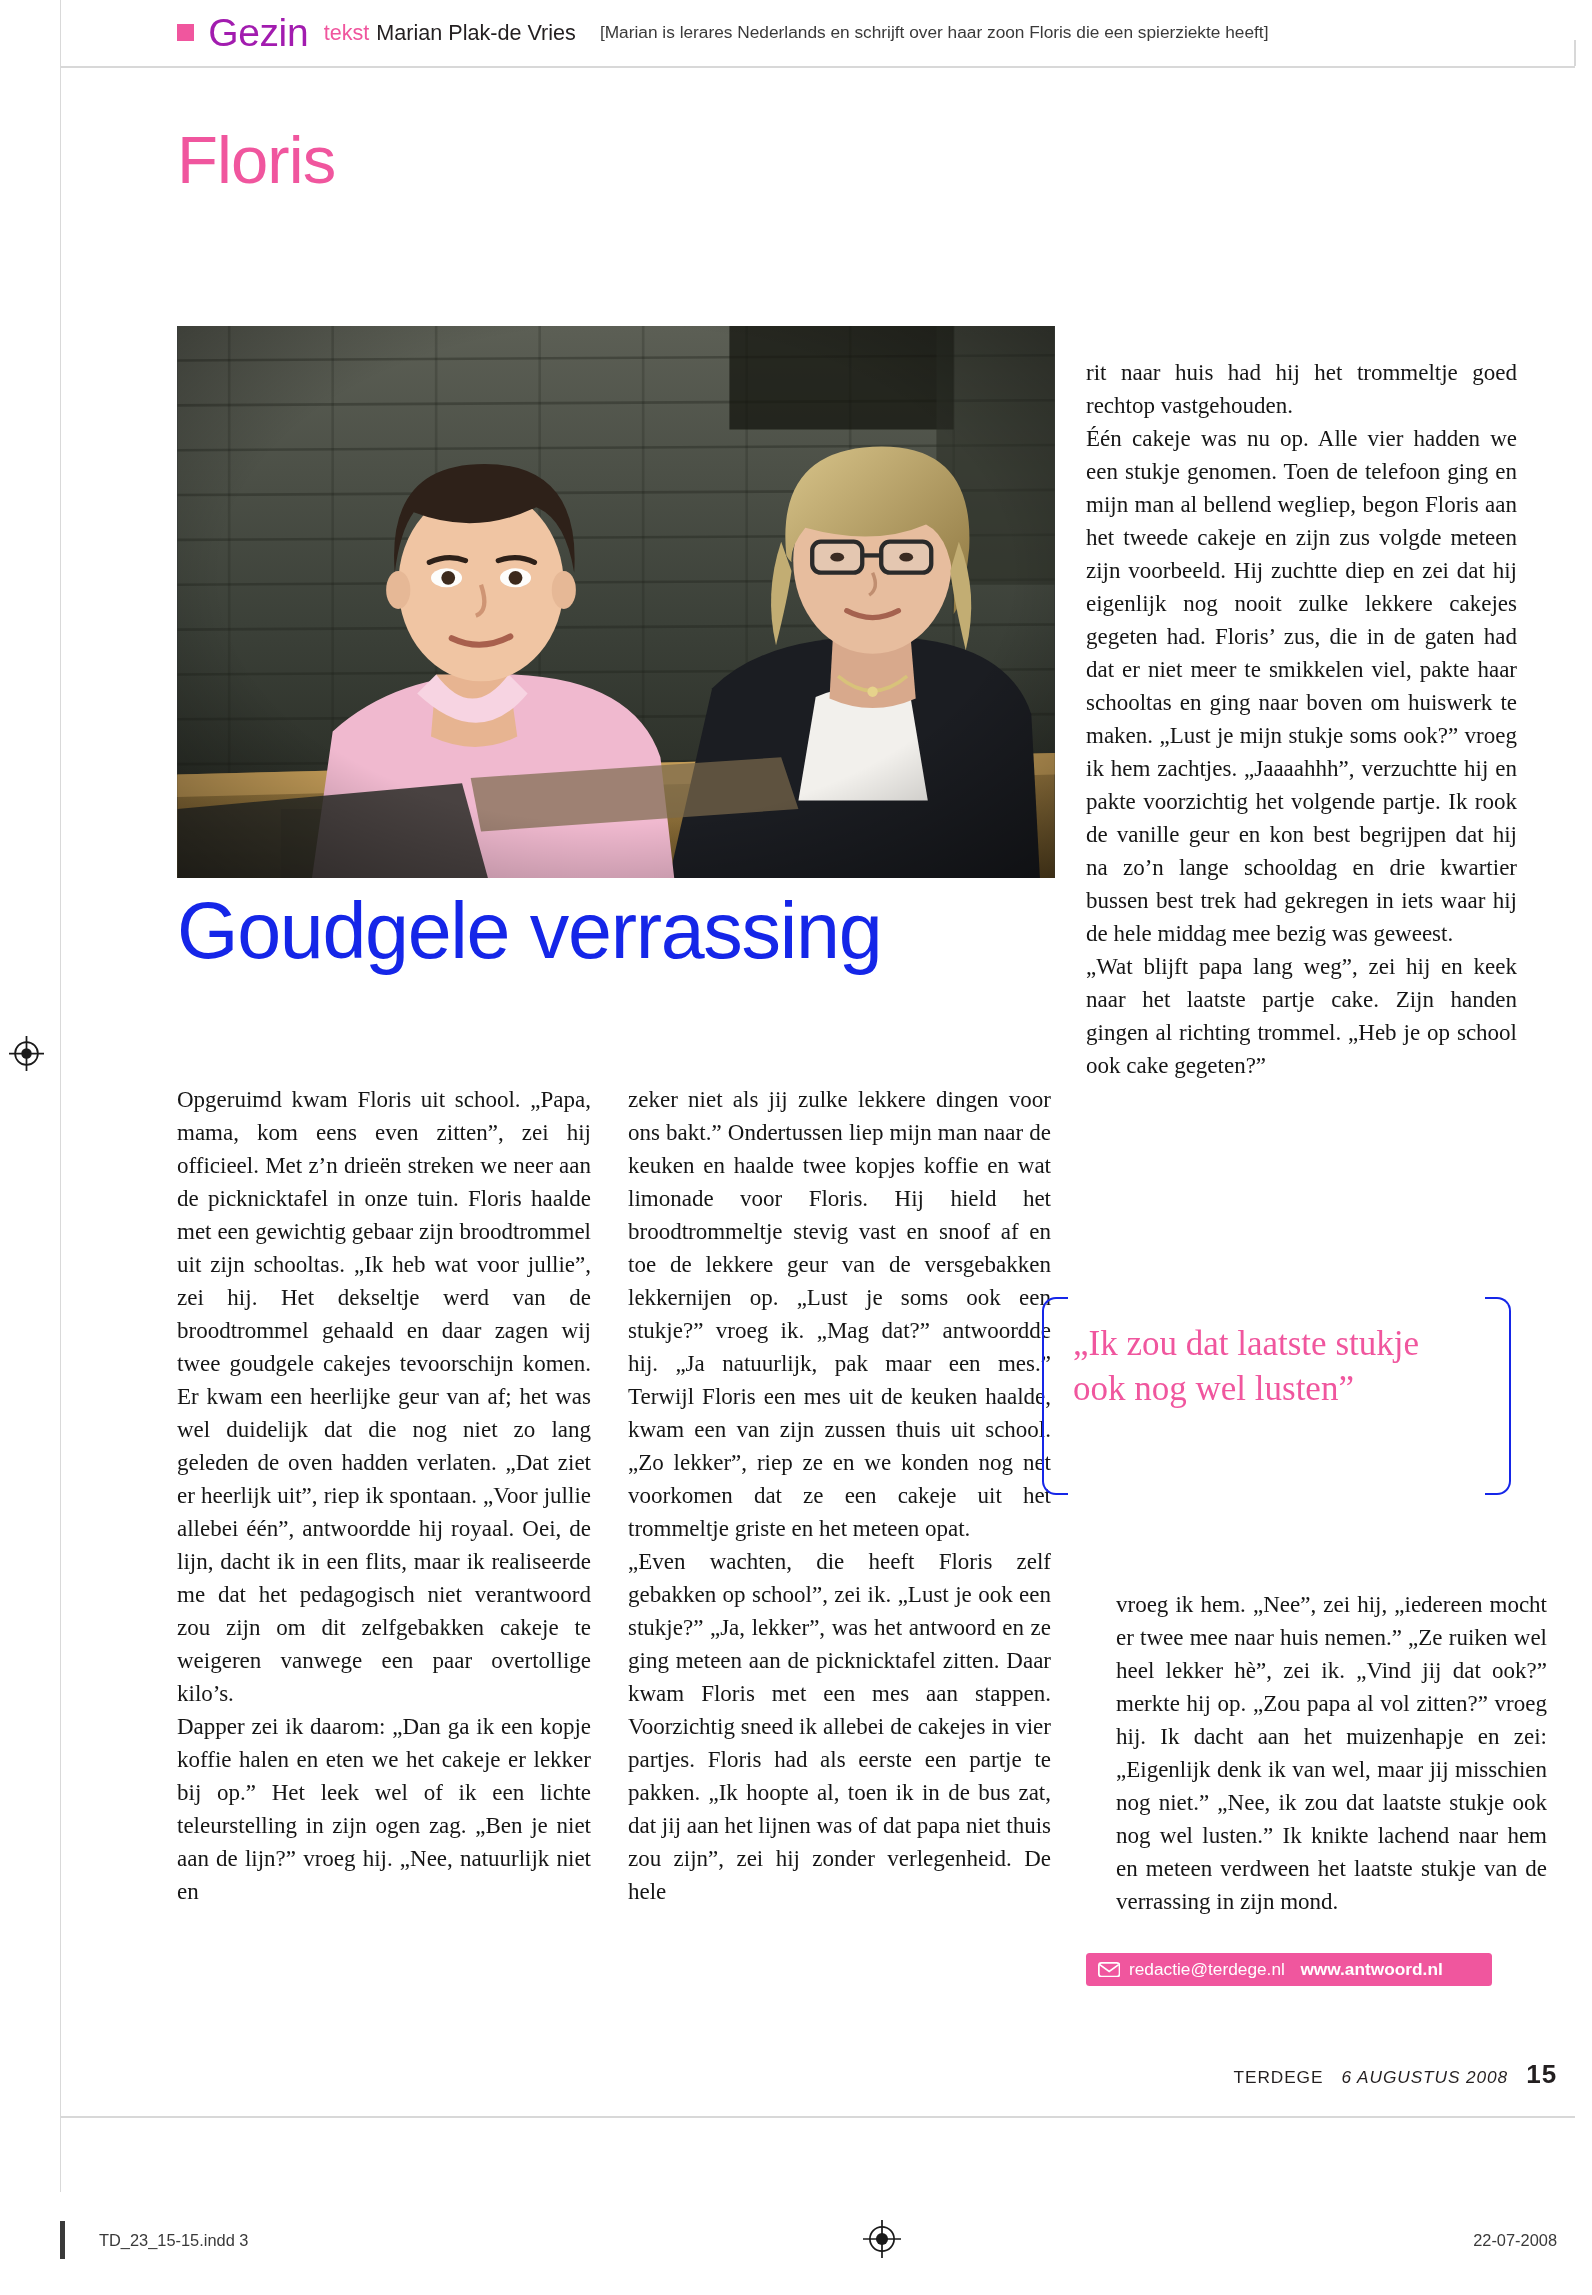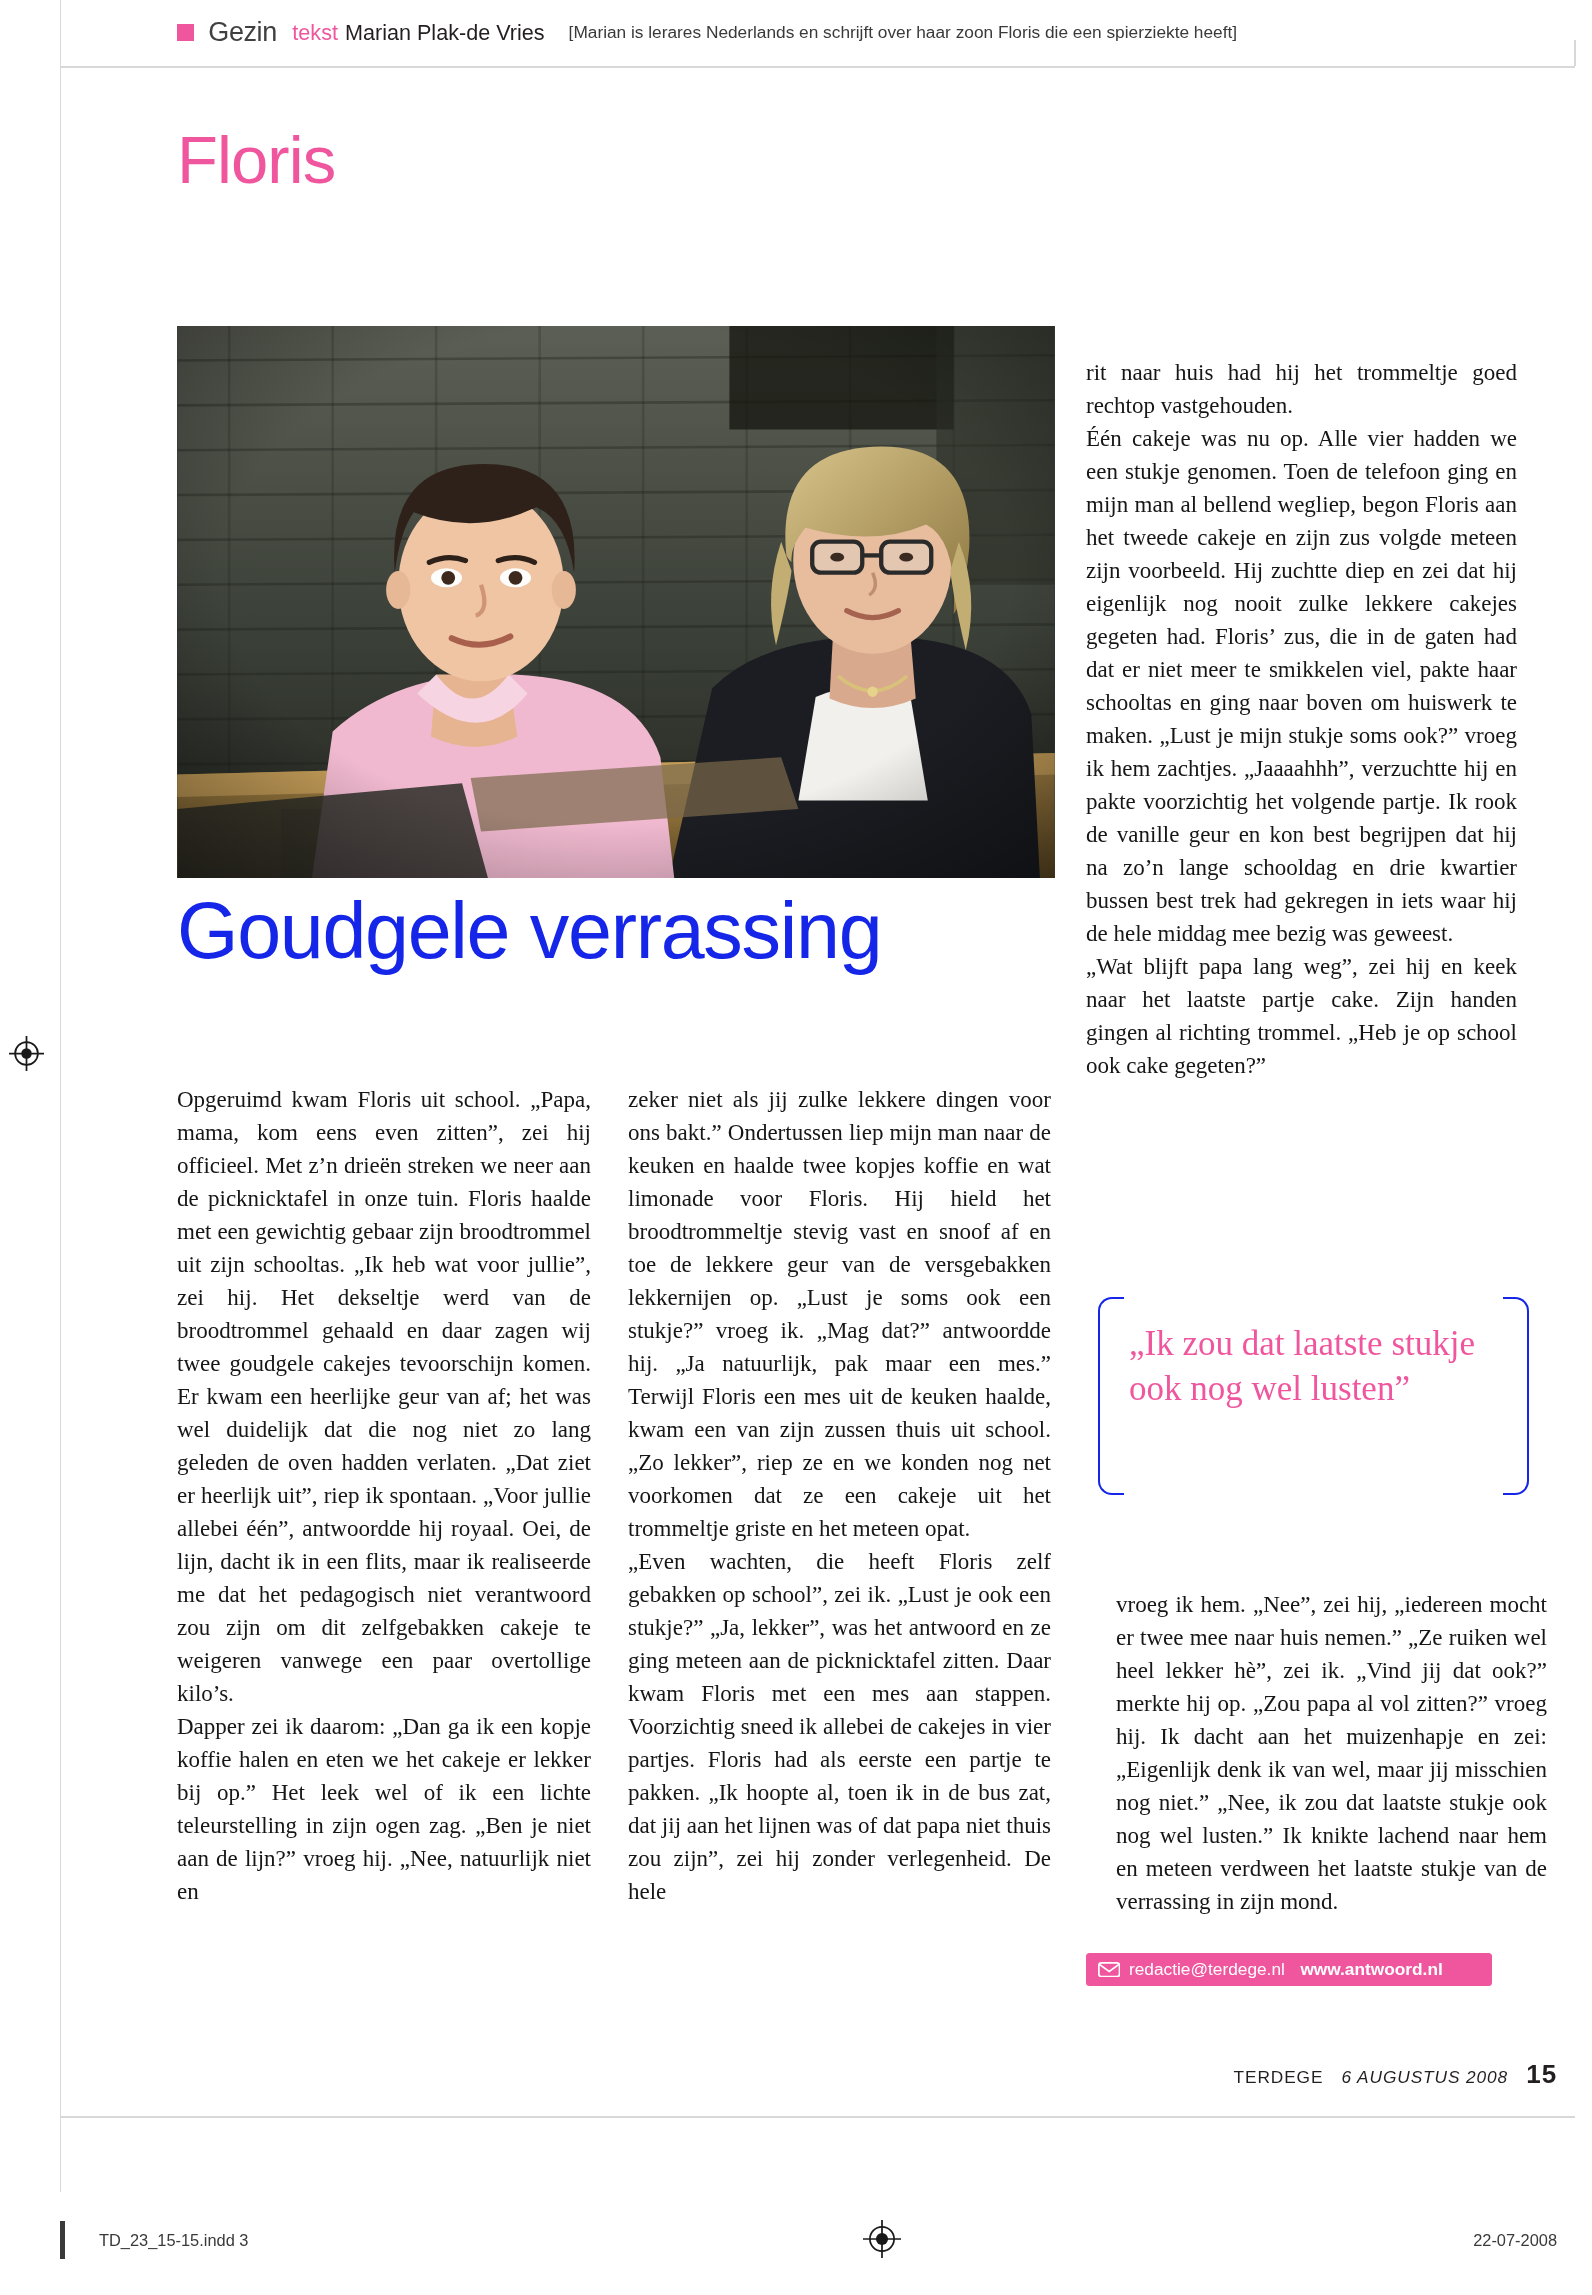--- a/index.html
+++ b/index.html
@@ -32,21 +32,21 @@
     width:1381px; height:41px;
     display:flex; align-items:center;
     white-space:nowrap;
   }
   .hdr-square {
     width:17.3px; height:17.3px; background:#f0569e;
     display:inline-block; margin-right:14px;
   }
   .hdr-gezin {
     font-family:"Liberation Sans", sans-serif;
-    font-size:27px; color:#404040; letter-spacing:-0.4px;
+    font-size:39px; color:#a21caf; letter-spacing:-0.4px;
     margin-right:15.5px;
   }
   .hdr-tekst-label {
     font-family:"Liberation Sans", sans-serif;
     font-size:21.6px; color:#f0569e; margin-right:7px;
   }
   .hdr-author {
     font-family:"Liberation Sans", sans-serif;
     font-size:21.6px; color:#231f20; margin-right:24px;
   }
@@ -102,22 +102,22 @@
     hyphens:auto;
   }
   .col p { margin:0; }
   #col1 { left:177px; top:1083px; width:414px; }
   #col2 { left:628px; top:1083px; width:423px; }
   #col3a { left:1086px; top:356px; width:431px; }
   #col3b { left:1116px; top:1588px; width:431px; }
 
   
   .pullquote {
-    position:absolute; left:1098px; top:1297px;
-    width:431px; height:198px;
+    position:absolute; left:1042px; top:1297px;
+    width:469px; height:198px;
   }
   .pq-text {
     position:absolute; left:31px; top:24px; width:371px;
     font-family:"Liberation Serif", serif;
     font-size:35px; line-height:45px;
     color:#f0569e;
   }
   .pq-bracket-l, .pq-bracket-r {
     position:absolute; top:0; width:26px; height:198px;
     border:2.6px solid #1526e8;

